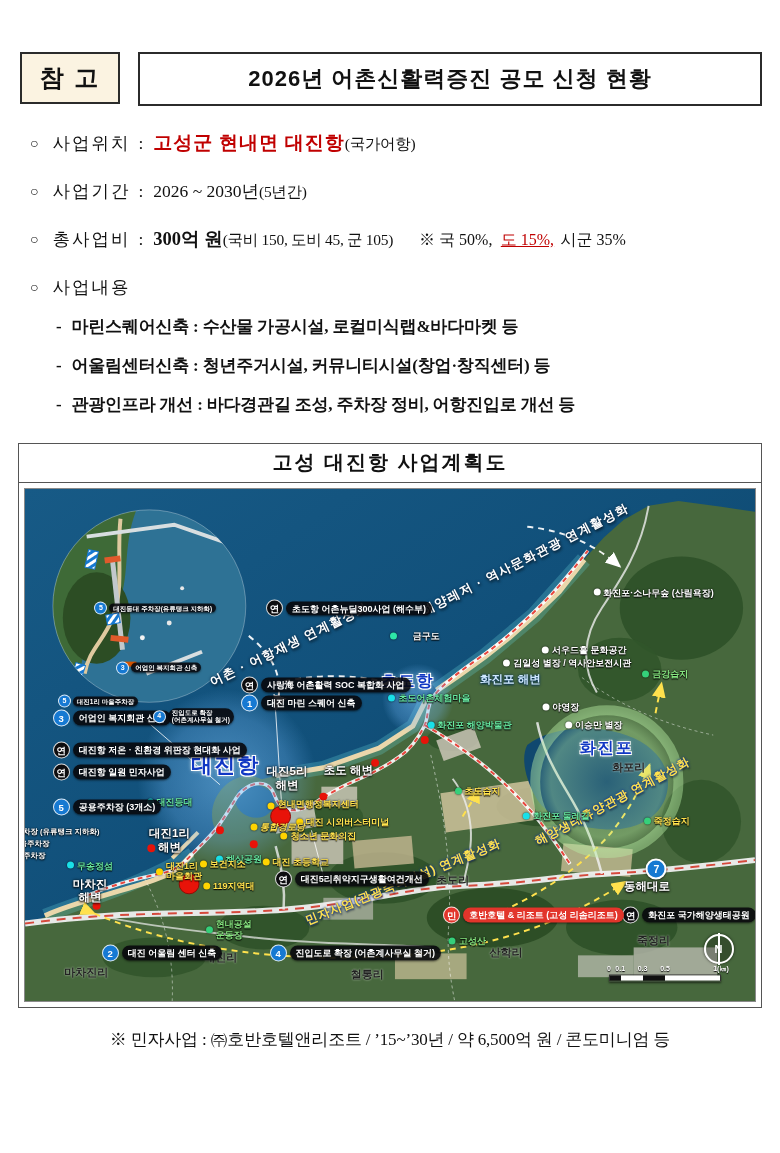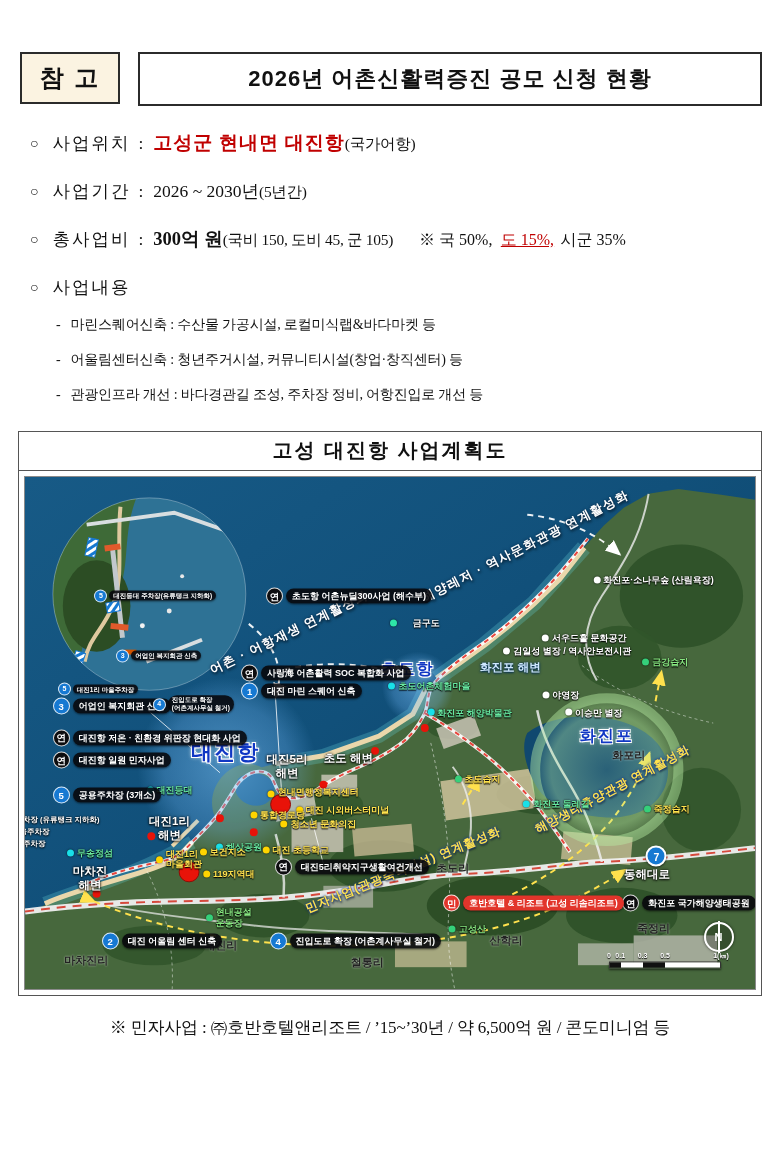--- a/index.html
+++ b/index.html
@@ -19,21 +19,21 @@
   .bullets{margin:20px 14px 0 30px;font-size:17.5px;line-height:1.35;}
   .b-row{margin-top:24px;white-space:nowrap;}
   .b-row .mk{margin-right:14px;font-size:14px;vertical-align:1px;}
   .b-label{letter-spacing:2px;}
   .colon{margin:0 10px 0 8px;}
   .red-strong{color:#c00000;font-weight:bold;font-size:19px;letter-spacing:1px;}
   .bold-val{font-weight:bold;font-size:18.5px;}
   .detail{font-size:15.5px;letter-spacing:-0.3px;}
   .note{margin-left:26px;font-size:16px;}
   .note-red{color:#c00000;text-decoration:underline;}
-  .dash-row{margin:16px 0 0 26px;font-size:14px;white-space:nowrap;letter-spacing:-0.2px;}
+  .dash-row{margin:16px 0 0 26px;font-size:17px;white-space:nowrap;letter-spacing:-0.2px;font-weight:bold;}
   .dash-row .mk{margin-right:10px;}
   
   .map-frame{margin:26px 18px 0 18px;border:1.5px solid #555;}
   .map-title{height:38px;display:flex;align-items:center;justify-content:center;border-bottom:1.5px solid #555;
              font-family:"Liberation Sans",sans-serif;font-weight:bold;font-size:20px;letter-spacing:2px;}
   .map-body{position:relative;margin:5px;height:512px;overflow:hidden;border:1px solid #8a8a8a;background:#0e4467;}
   .map-body svg{position:absolute;inset:0;width:100%;height:100%;}
   #map-labels{position:absolute;inset:0;}
   
   .ml{position:absolute;white-space:nowrap;font-family:"Liberation Sans",sans-serif;line-height:1.2;z-index:3;}
@@ -326,21 +326,21 @@
             <span class="poi-t" style="color: rgb(255, 255, 255);">금구도</span>
           </div>
           <div class="ml t-poi" style="left: 39.5%; top: 61.6%; transform: translate(-50%, -50%); align-items: flex-end;">
             <span class="dot" style="background: rgb(255, 212, 0);"></span>
             <span class="poi-t" style="color: rgb(255, 226, 77);">현내면행정복지센터</span>
           </div>
           <div class="ml t-poi" style="left: 43.5%; top: 65.1%; transform: translate(-50%, -50%); align-items: center;">
             <span class="dot" style="background: rgb(255, 212, 0);"></span>
             <span class="poi-t" style="color: rgb(255, 226, 77);">대진 시외버스터미널</span>
           </div>
-          <div class="ml t-poi" style="left: 34.6%; top: 66.1%; transform: translate(-50%, -50%);">
+          <div class="ml t-poi" style="left: 34.6%; top: 66.1%; transform: translate(-50%, -50%); font-style: italic;">
             <span class="dot" style="background: rgb(255, 212, 0);"></span>
             <span class="poi-t" style="color: rgb(255, 226, 77);">통합경로당</span>
           </div>
           <div class="ml t-poi" style="left: 40.2%; top: 67.8%; transform: translate(-50%, -50%);">
             <span class="dot" style="background: rgb(255, 212, 0);"></span>
             <span class="poi-t" style="color: rgb(255, 226, 77);">청소년 문화의집</span>
           </div>
           <div class="ml t-poi" style="left: 37.1%; top: 72.9%; transform: translate(-50%, -50%);">
             <span class="dot" style="background: rgb(255, 212, 0);"></span>
             <span class="poi-t" style="color: rgb(255, 226, 77);">대진 초등학교</span>

